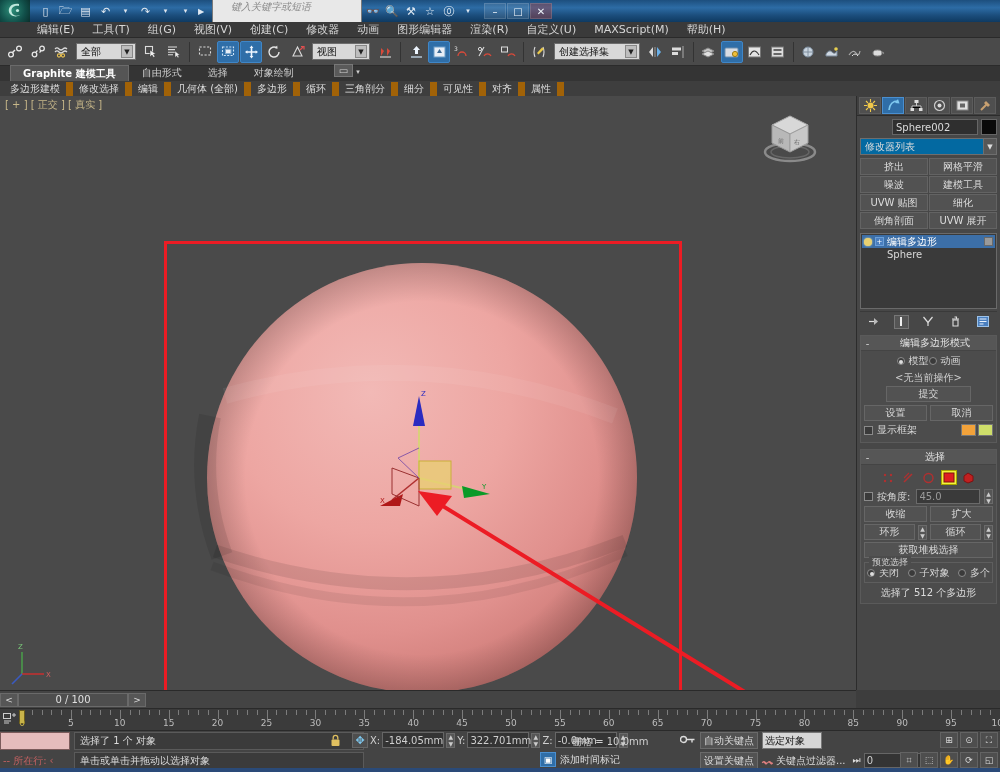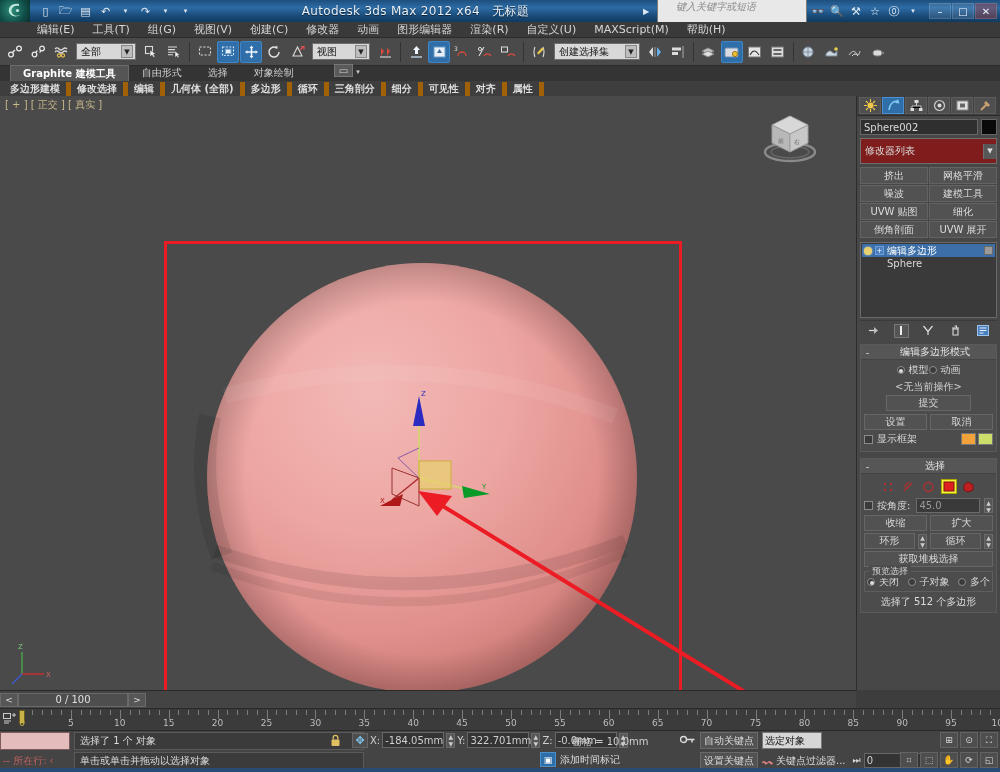--- a/index.html
+++ b/index.html
@@ -68,21 +68,21 @@
   .combo .arw{font-size:7px;color:#222;background:#bdbdbd;border:1px solid #888;
               width:12px;height:13px;display:flex;align-items:center;justify-content:center;}
 
   
   .ribbon{position:absolute;left:0;top:66px;width:1000px;height:30px;background:#3e3e3e;
           border-bottom:1px solid #252525;}
   .ribtabs{display:flex;align-items:flex-end;height:15px;padding-left:10px;background:#343434;}
   .ribtab{font-size:10px;color:#cfcfcf;padding:1px 12px;line-height:13px;border:1px solid transparent;}
   .ribtab.active{background:#555;border:1px solid #6a6a6a;border-bottom:none;color:#fff;font-weight:bold;}
   .ribsubs{display:flex;align-items:center;height:15px;background:#3e3e3e;padding-left:4px;}
-  .ribsub{font-size:10px;color:#dedede;padding:0 6px;line-height:14px;border-right:5px solid #a16207;font-weight:bold;}
+  .ribsub{font-size:10px;color:#dedede;padding:0 6px;line-height:14px;border-right:7px solid #a16207;}
 
   
   .viewport{
     position:absolute;left:0;top:96px;width:856px;height:594px;
     background:#4a4a4a;overflow:hidden;
   }
   .vlabel{position:absolute;left:5px;top:2px;font-size:10px;color:#c8b88a;}
   .vpcanvas{position:absolute;left:0;top:0;width:856px;height:594px;}
   .viewcube{
     position:absolute;right:35px;top:12px;width:62px;height:62px;
@@ -95,25 +95,25 @@
   
   .cmdpanel{
     position:absolute;left:856px;top:96px;width:144px;height:594px;
     background:#474747;border-left:1px solid #2c2c2c;overflow:hidden;
   }
   .cptabs{display:flex;height:20px;background:#3f3f3f;border-bottom:1px solid #2c2c2c;
           align-items:center;padding-left:2px;gap:1px;}
   .cptab{width:22px;height:17px;display:flex;align-items:center;justify-content:center;
          font-size:11px;background:#4f4f4f;border:1px solid #5c5c5c;color:#e0c080;}
   .cptab.act{background:#2f6ea8;border-color:#4a8fd0;}
-  .namerow{display:flex;align-items:center;padding:3px 3px;gap:3px;}
+  .namerow{display:flex;align-items:center;padding:3px 3px;gap:3px;margin-left:32px;}
   .nameinput{flex:1;height:16px;background:#2f2f2f;border:1px solid #666;color:#dcdcdc;
              font-size:10px;padding:0 3px;line-height:15px;}
   .colorsw{width:16px;height:16px;background:#0a0a0a;border:1px solid #666;}
-  .modcombo{margin:0 3px 3px;height:26px;background:#7f1d1d;border:1px solid #6e6e6e;
+  .modcombo{margin:0 3px 3px;height:17px;background:#0369a1;border:1px solid #6e6e6e;
             display:flex;align-items:center;justify-content:space-between;font-size:10px;
             color:#dcdcdc;padding-left:4px;}
   .modcombo .arw{width:13px;height:15px;background:#575757;border-left:1px solid #6e6e6e;
                  display:flex;align-items:center;justify-content:center;font-size:7px;}
   .btngrid{display:grid;grid-template-columns:1fr 1fr;gap:1px;margin:0 3px;}
   .mbtn{height:17px;background:#525252;border:1px solid #636363;font-size:10px;
         color:#dcdcdc;display:flex;align-items:center;justify-content:center;}
   .stackbox{margin:4px 3px 0;height:76px;background:#3a3a3a;border:1px solid #6a6a6a;padding:1px;}
   .strow{display:flex;align-items:center;height:13px;font-size:10px;padding:0 2px;gap:3px;}
   .strow.sel{background:#3c6fa8;color:#fff;}
@@ -238,24 +238,20 @@
     </div>
     <div class="qat">
       <span class="qicon">▯</span>
       <span class="qicon">🗁</span>
       <span class="qicon">▤</span>
       <span class="qicon">↶</span>
       <span class="qicon" style="font-size:7px">▾</span>
       <span class="qicon">↷</span>
       <span class="qicon" style="font-size:7px">▾</span>
       <span class="qicon" style="font-size:7px">▾</span>
-    </div>
-    <div class="titletext">
-      <span>Autodesk 3ds Max  2012 x64</span>&nbsp;&nbsp;
-      <span>无标题</span>
     </div>
     <div class="searchwrap">
       <span class="tbicon" style="font-size:8px">▶</span>
       <div class="searchbox">键入关键字或短语</div>
       <span class="tbicon">👓</span>
       <span class="tbicon">🔍</span>
       <span class="tbicon">⚒</span>
       <span class="tbicon">☆</span>
       <span class="tbicon">⓪</span>
       <span class="tbicon" style="font-size:7px">▾</span>

